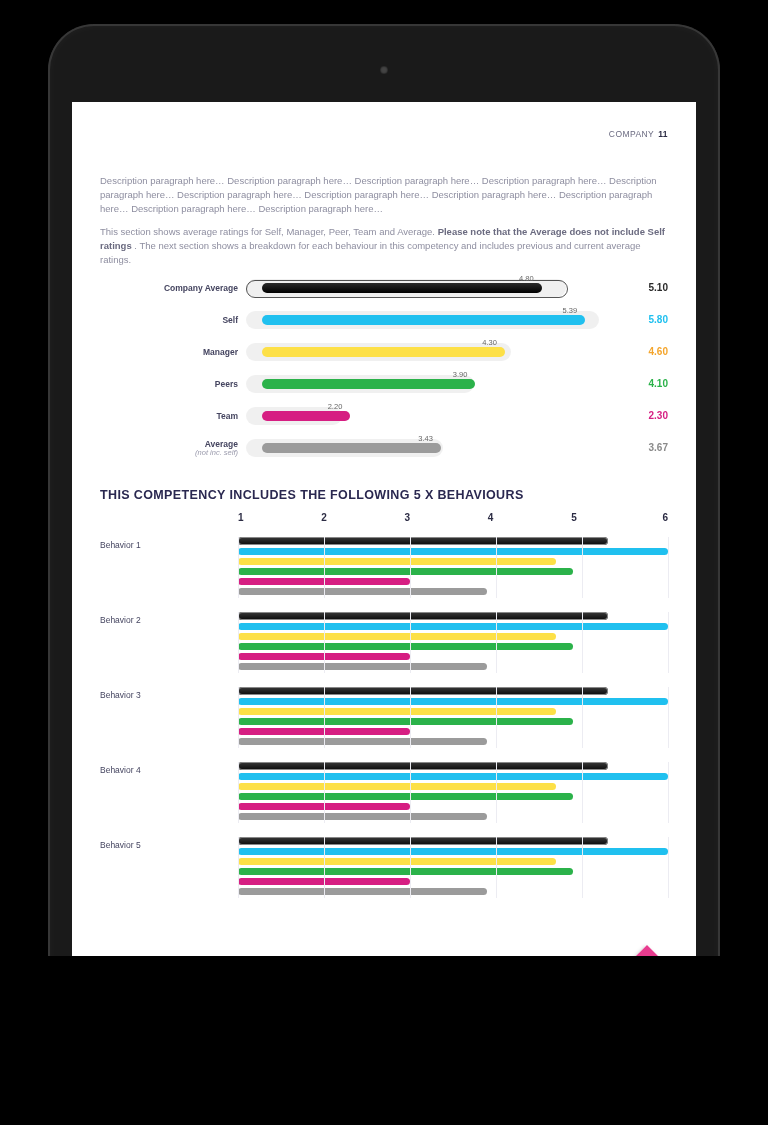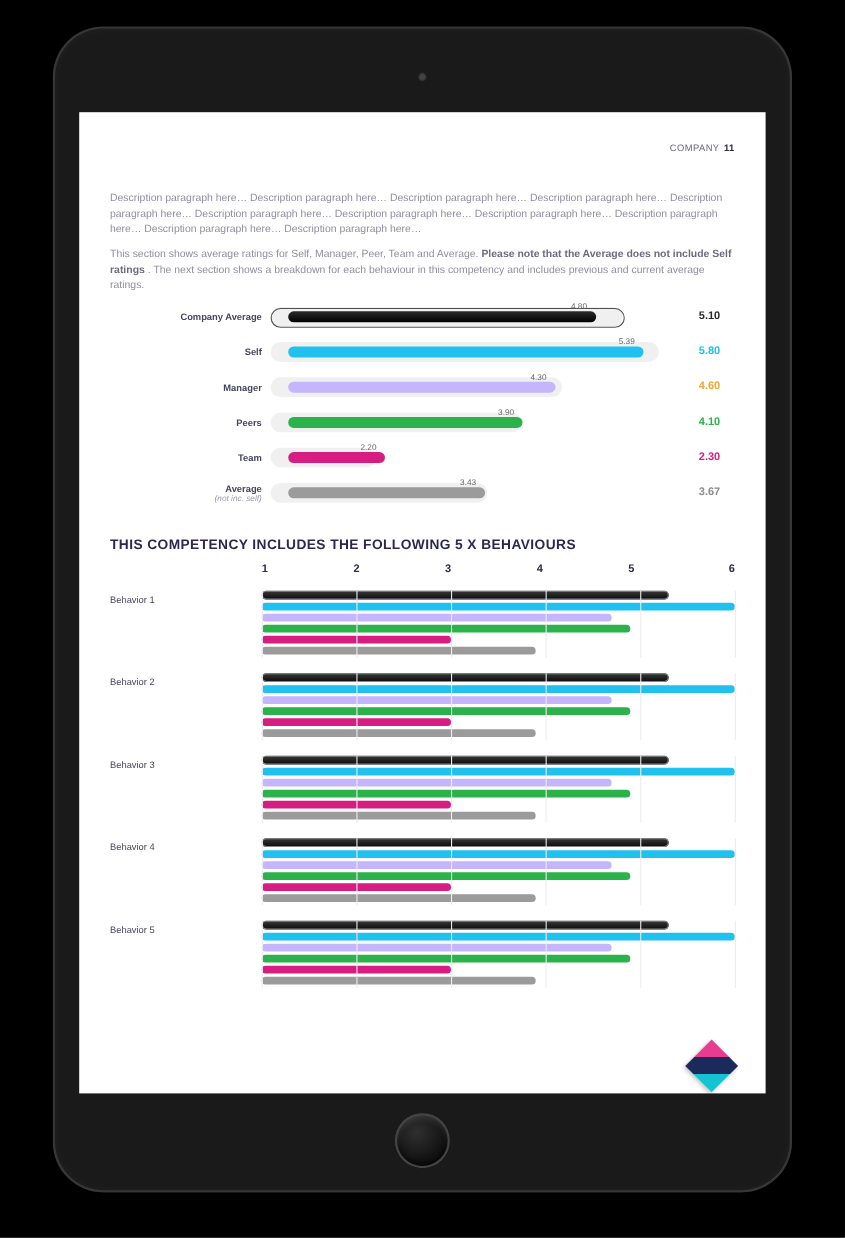--- a/index.html
+++ b/index.html
@@ -1,16 +1,16 @@
 <!DOCTYPE html>
 <html><head>
 <meta charset="utf-8">
 <style>
   html,body{margin:0;padding:0;background:#000;font-family:Helvetica,Arial,sans-serif;}
-  .stage{width:768px;height:1125px;position:relative;margin:0 auto;background:#000;}
+  .stage{width:768px;height:956px;position:relative;margin:0 auto;background:#000;}
   
   .ipad{
     position:absolute;left:48px;top:24px;width:672px;height:1060px;
     background:#1a1a1a;border-radius:46px;
     box-shadow:0 10px 30px rgba(0,0,0,.6),inset 0 0 0 2px #333;
   }
   .ipad::after{ 
     content:"";position:absolute;inset:0;border-radius:46px;
     box-shadow:inset 0 0 12px rgba(255,255,255,.05);
     pointer-events:none;
@@ -39,26 +39,26 @@
   
   .summary{margin-top:10px;}
   .srow{display:flex;align-items:center;height:24px;}
   .srow + .srow{margin-top:8px;}
   .slabel{width:138px;text-align:right;padding-right:8px;color:#454560;font-weight:700;font-size:8.5px;line-height:1.05;}
   .slabel .sub{display:block;font-weight:400;font-style:italic;color:#9a9aac;font-size:7.5px;}
   .strack{flex:1;position:relative;height:20px;}
   .sprev{position:absolute;left:0;top:1px;height:18px;border-radius:10px;background:#000;opacity:.06;}
   .sbar{position:absolute;left:16px;top:5px;height:10px;border-radius:6px;}
   .sbar .val{position:absolute;right:8px;top:-9px;font-size:7.5px;color:#666;} 
-  .sright{width:46px;text-align:center;font-weight:700;font-size:10px;padding-left:8px;}
+  .sright{width:46px;text-align:right;font-weight:700;font-size:10px;padding-left:8px;}
 
   
   .c-black{background:linear-gradient(#2b2b2b,#000);} 
   .c-blue {background:#20c0ef;}
-  .c-orange{background:#c4b5fd;}
+  .c-orange{background:#fde047;}
   .c-green{background:#2bb24a;}
   .c-pink{background:#d61e82;}
   .c-gray{background:#9b9b9b;}
   .t-blue{color:#20c0ef;}
   .t-orange{color:#f4a52c;}
   .t-green{color:#2bb24a;}
   .t-pink{color:#d61e82;}
   .t-gray{color:#8a8a8a;}
   .t-black{color:#2a2a2a;}
 

